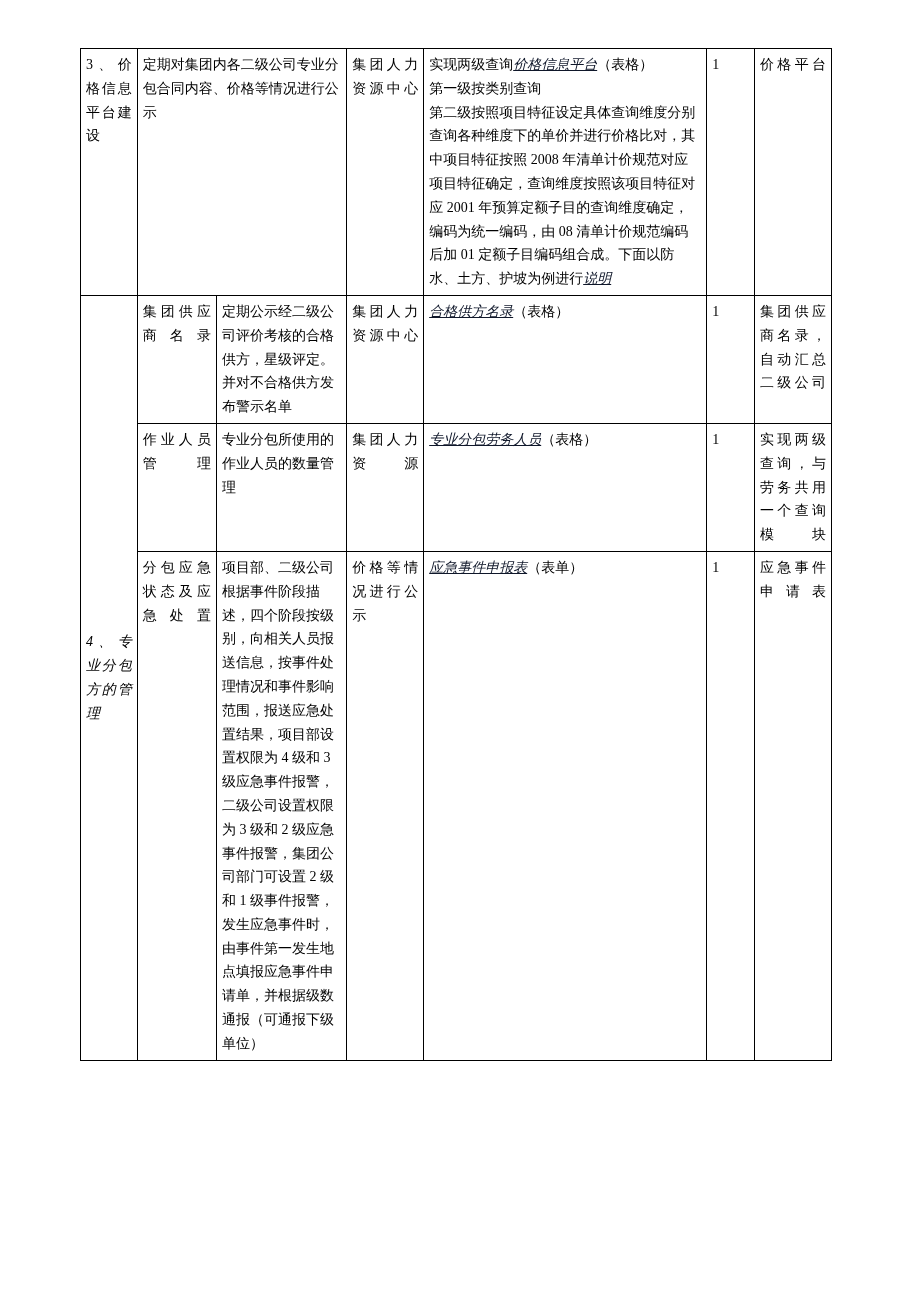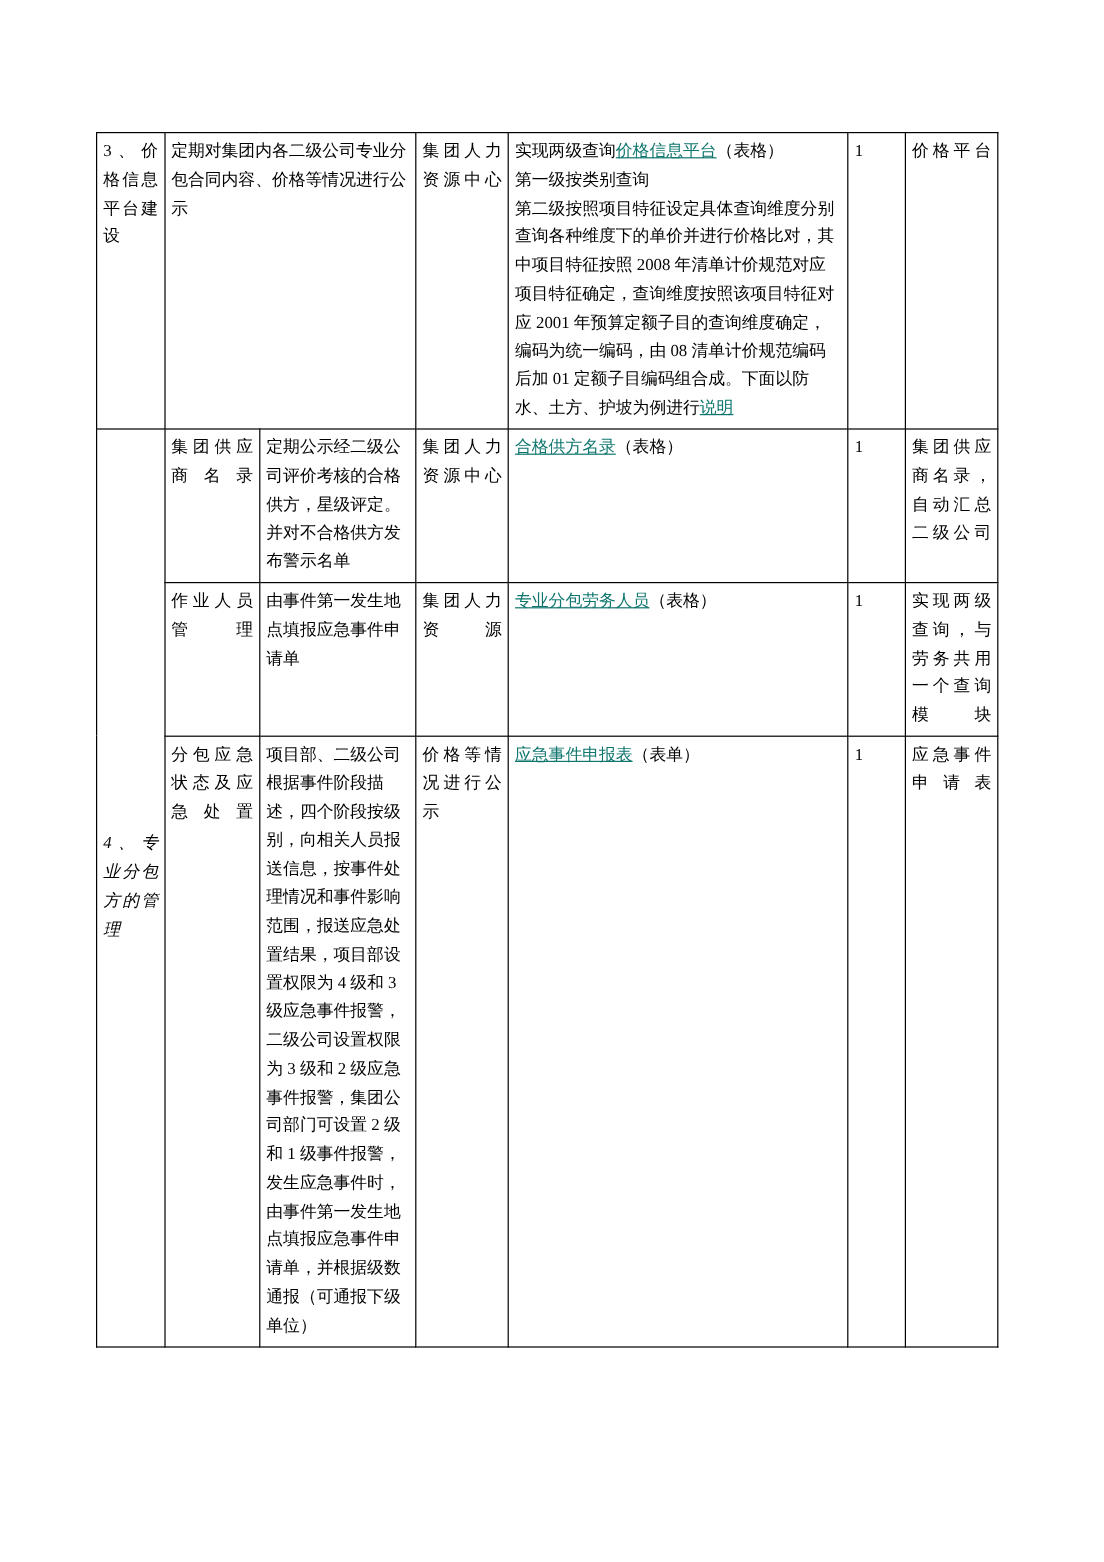--- a/index.html
+++ b/index.html
@@ -6,21 +6,21 @@
   body {
     margin: 0;
     padding: 0;
     background: #ffffff;
     font-family: "SimSun", "宋体", serif;
     font-size: 14px;
     color: #000000;
     width: 920px;
   }
   .page {
-    padding: 110px 80px 60px 80px;
+    padding: 48px 80px 60px 80px;
     width: 912px;
   }
   table {
     border-collapse: collapse;
     width: 100%;
     table-layout: fixed;
   }
   td {
     border: 1px solid #000;
     padding: 4px 5px;
@@ -35,22 +35,23 @@
   .col-dept     { width: 68px; }
   .col-detail   { width: 250px; }
   .col-num      { width: 42px; }
   .col-remark   { width: 68px; }
   .justify-distribute {
     text-align: justify;
     text-align-last: justify;
     -moz-text-align-last: justify;
   }
   a.link {
-    color: #0f766e;
+    color: #0f172a;
     text-decoration: underline;
+    font-style: italic;
   }
 </style>
 </head>
 <body>
 
 <div class="page">
 <table>
   <colgroup>
     <col class="col-module">
     <col class="col-sub">
@@ -82,21 +83,21 @@
     <td class="justify-distribute">集团人力资源中心</td>
     <td>
       <a class="link">合格供方名录</a><span>（表格）</span>
     </td>
     <td>1</td>
     <td class="justify-distribute">集团供应商名录，自动汇总二级公司</td>
   </tr>
 
   <tr>
     <td class="justify-distribute">作业人员管理</td>
-    <td>由事件第一发生地点填报应急事件申请单</td>
+    <td>专业分包所使用的作业人员的数量管理</td>
     <td class="justify-distribute">集团人力资源</td>
     <td>
       <a class="link">专业分包劳务人员</a><span>（表格）</span>
     </td>
     <td>1</td>
     <td class="justify-distribute">实现两级查询，与劳务共用一个查询模块</td>
   </tr>
 
   <tr>
     <td class="justify-distribute">分包应急状态及应急处置</td>

